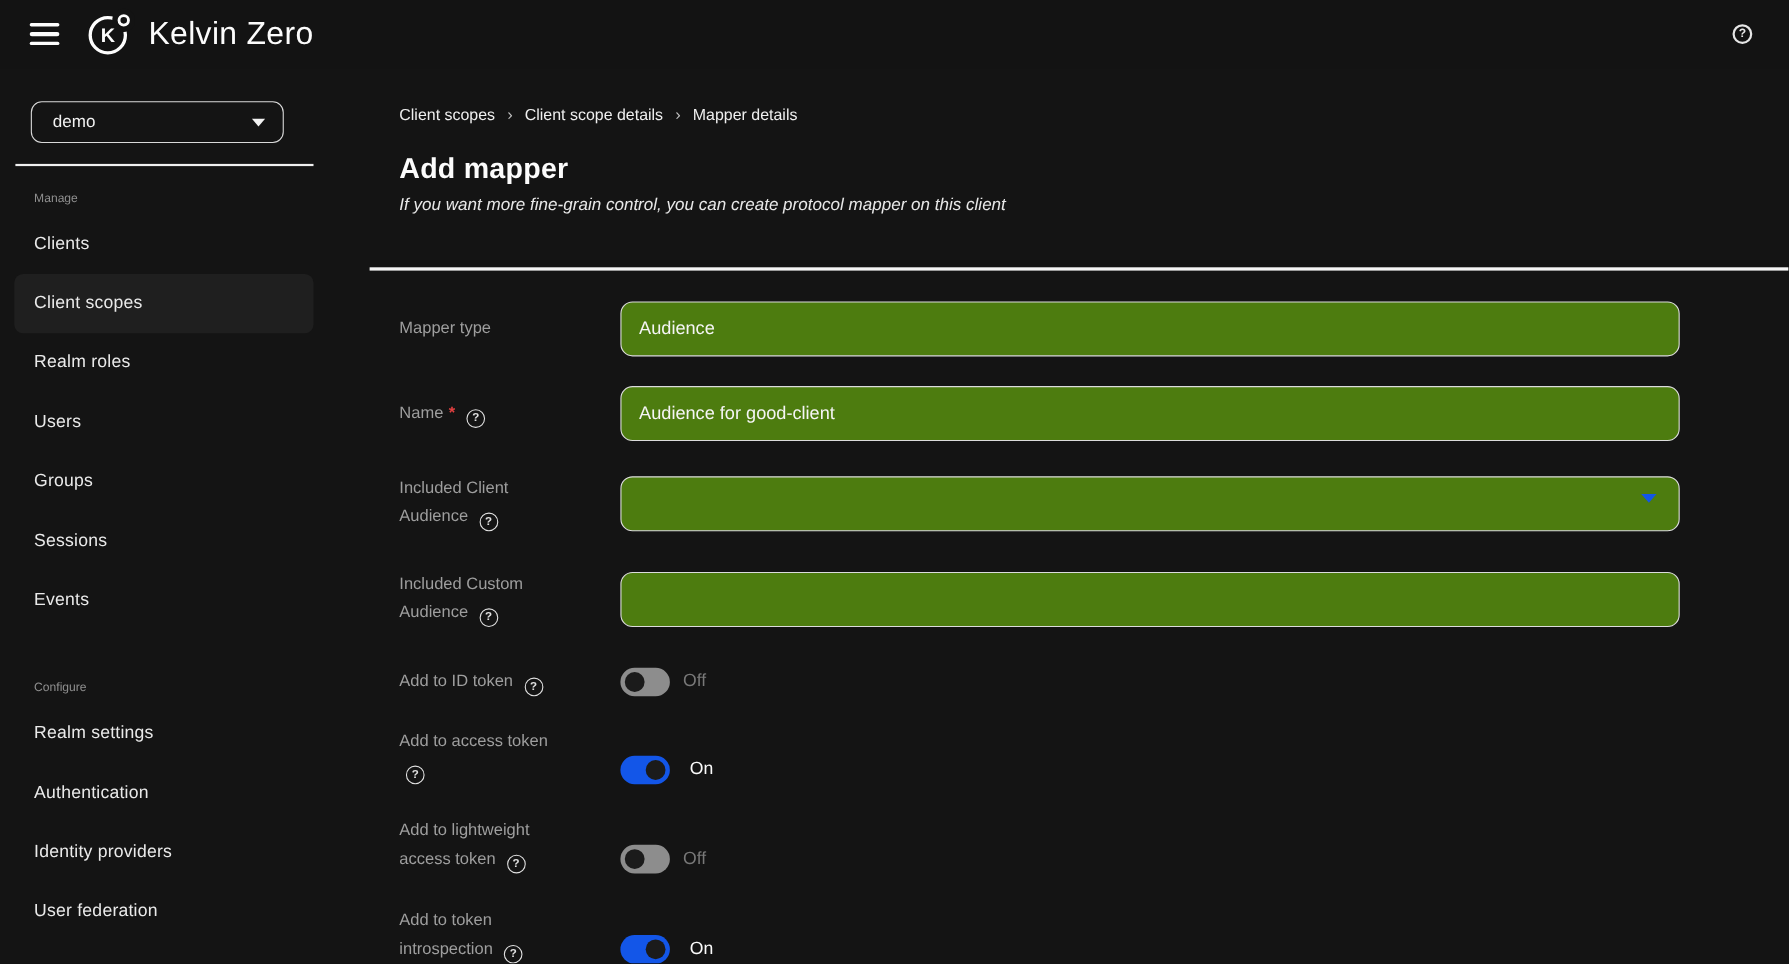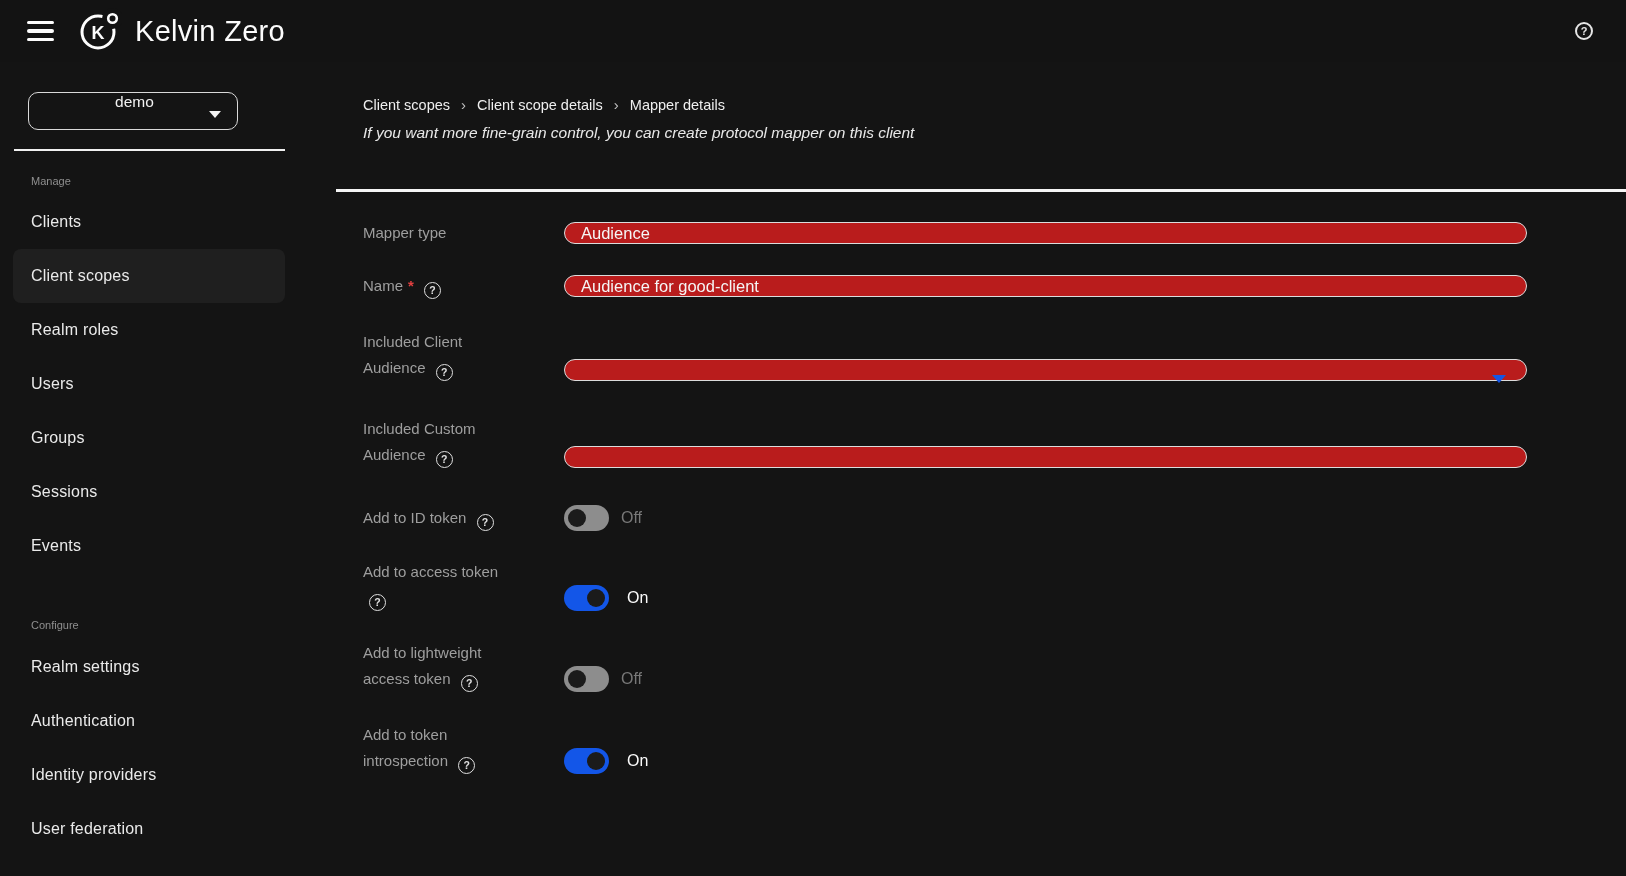--- a/index.html
+++ b/index.html
@@ -23,23 +23,23 @@
     display:inline-flex; align-items:center; justify-content:center;
     font-size:11px; font-weight:700; color:#e6e6e6; line-height:1; flex:0 0 auto;
   }
 
   
   .shell { display:flex; height:814px; }
 
   
   .sidebar { width:285px; flex:0 0 285px; padding-top:30px; }
   .realm-btn {
-    margin-left:28px; width:210px; height:38px;
+    margin-left:28px; width:230px; height:38px;
     border:1.6px solid #d9d9d9; border-radius:10px; background:transparent;
-    display:flex; align-items:center; padding:0 16px 0 19px; cursor:pointer;flex-direction:column;
+    display:flex; align-items:center; padding:0 16px 0 19px; cursor:pointer;
   }
   .realm-btn .realm-name { font-size:15.5px; color:#f2f2f2; }
   .caret-down {
     width:0; height:0; margin-left:auto;
     border-left:6.5px solid transparent; border-right:6.5px solid transparent;
     border-top:7.5px solid #f2f2f2;
   }
   .side-divider { height:2px; background:#f0f0f0; width:271px; margin:19px 0 0 14px; }
   .section-label { font-size:11px; color:#8f8f8f; margin:22px 0 6px 31px; line-height:16px; }
   .section-label.configure { margin-top:44px; margin-bottom:7px; }
@@ -65,21 +65,21 @@
   .frow { display:flex; align-items:flex-end; }
   .frow.center { align-items:center; }
   .flabel {
     width:155px; flex:0 0 155px; margin-right:46px;
     font-size:15px; color:#9e9e9e; line-height:26px;
   }
   .flabel .qcircle { width:17px; height:17px; border-width:1.9px; border-color:#e0e0e0; color:#e0e0e0; font-size:10.5px; vertical-align:-3px; margin-left:6px; }
   .req { color:#e24040; font-size:15px; margin-left:5px; font-weight:700; }
   .fcontrol { flex:1; position:relative; }
   .tinput {
-    width:100%; height:22px; background:#b91c1c;
+    width:100%; height:50px; background:#4d7c0f;
     border:1.4px solid #dcdcdc; border-radius:11px;
     color:#f5f5f5; font-size:16.5px; font-family:"Liberation Sans", sans-serif;
     padding:0 40px 0 16px; outline:none;
   }
   .caret-blue {
     position:absolute; right:21px; top:16px; width:0; height:0;
     border-left:7px solid transparent; border-right:7px solid transparent;
     border-top:8px solid #1356e8;
   }
   .mb1 { margin-bottom:27px; } .mb2 { margin-bottom:30px; } .mb3 { margin-bottom:35px; }
@@ -146,20 +146,21 @@
 
   <div class="main">
     <div class="content-top">
       <div class="breadcrumb">
         <span class="crumb">Client scopes</span>
         <span class="sep">›</span>
         <span class="crumb">Client scope details</span>
         <span class="sep">›</span>
         <span class="crumb">Mapper details</span>
       </div>
+      <div class="page-title">Add mapper</div>
       <div class="page-subtitle">If you want more fine-grain control, you can create protocol mapper on this client</div>
     </div>
     <div class="rule"></div>
 
     <div class="form">
 
       <div class="frow center mb1">
         <div class="flabel">Mapper type</div>
         <div class="fcontrol">
           <input class="tinput" readonly="" value="Audience" style="">

